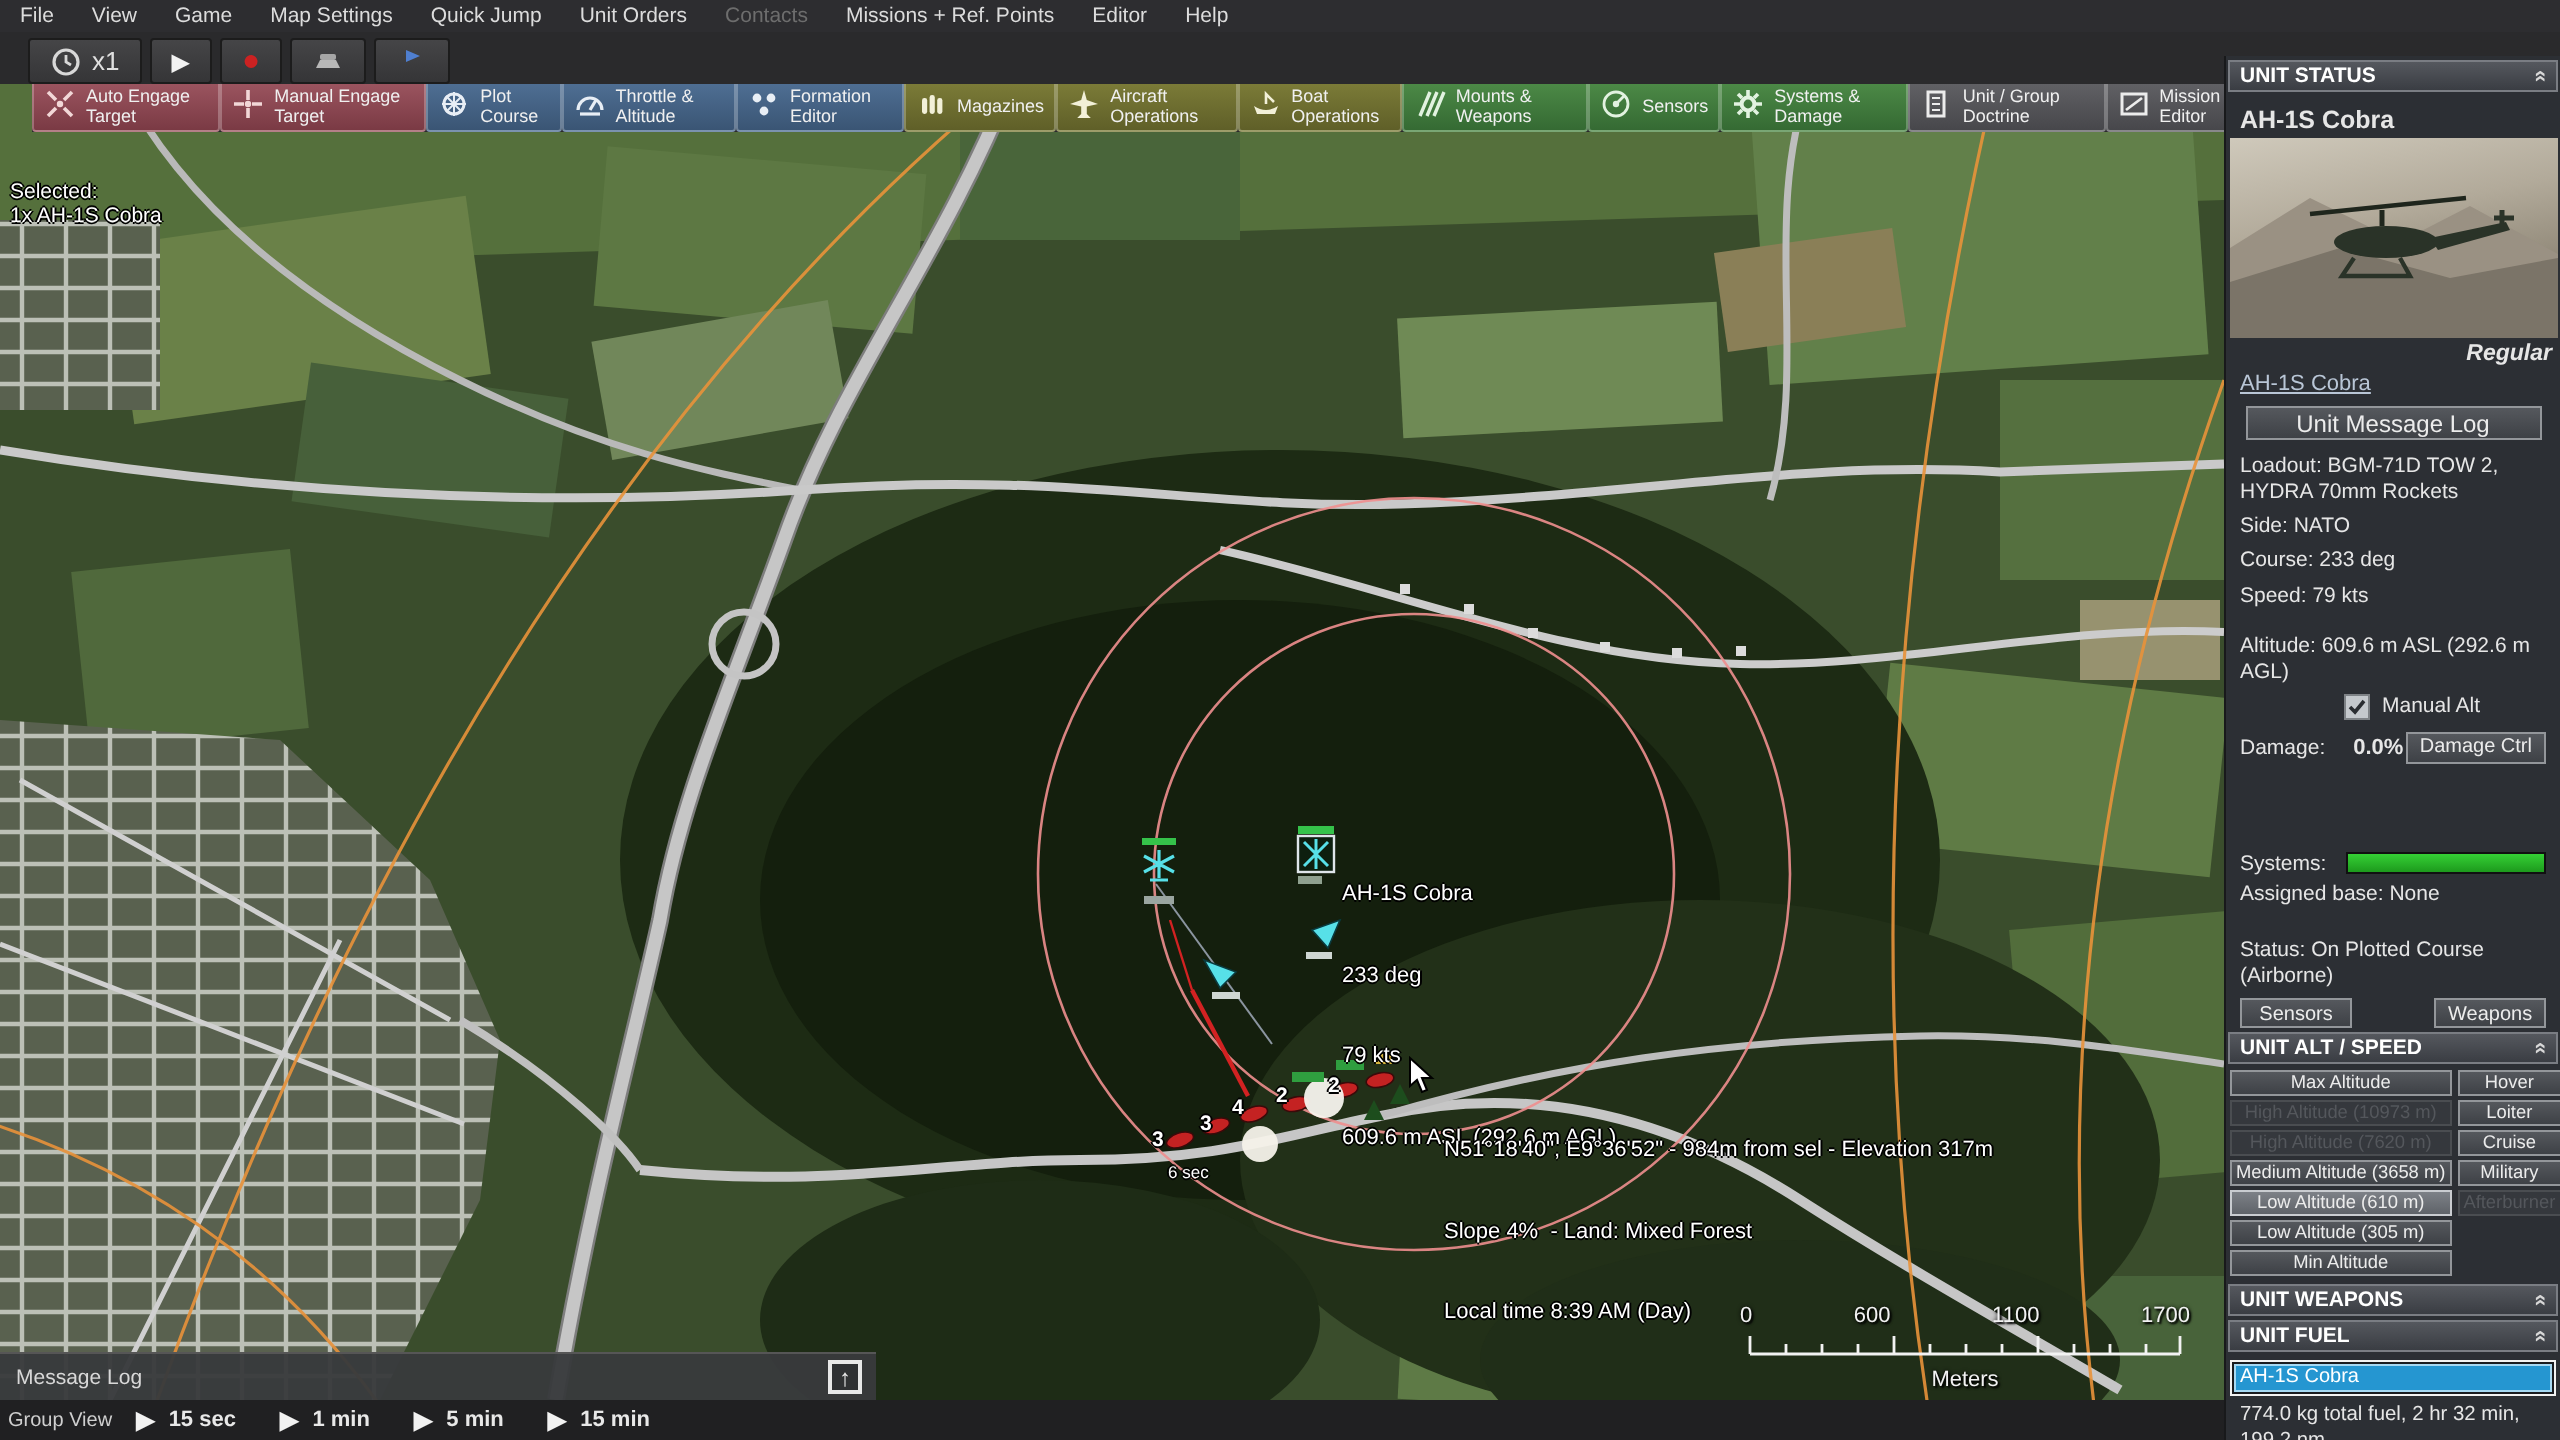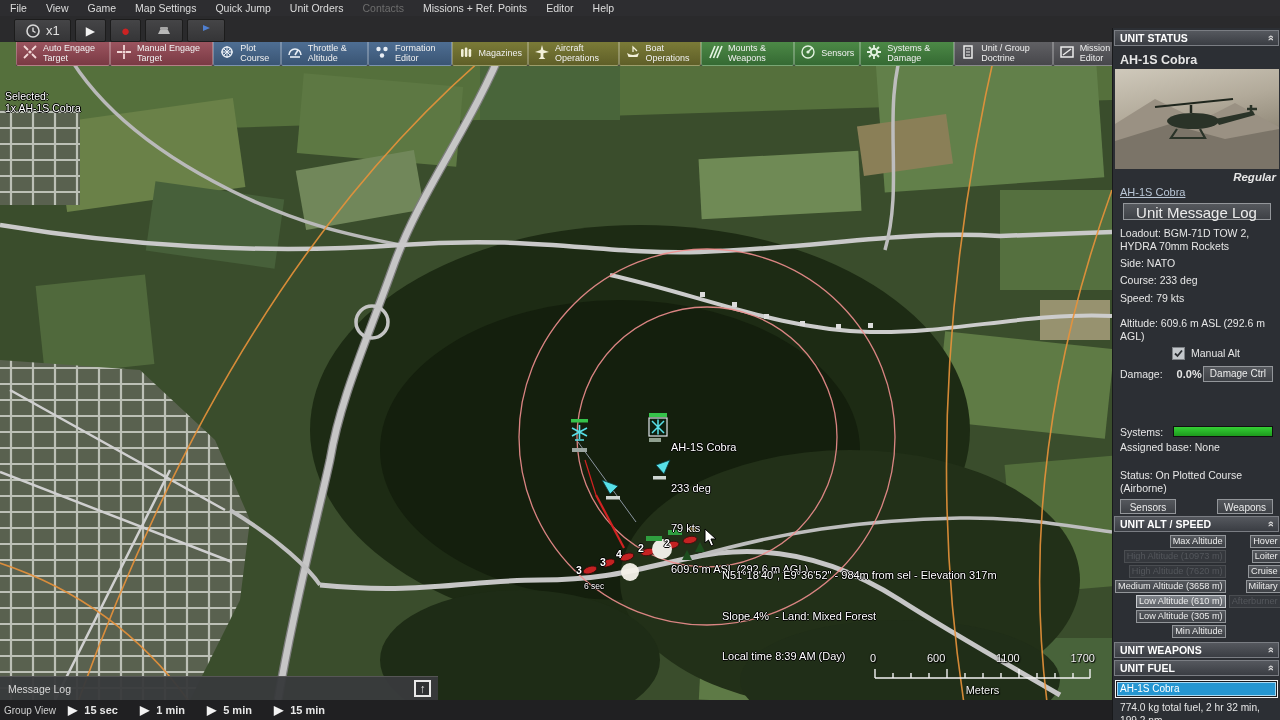--- a/index.html
+++ b/index.html
@@ -68,37 +68,37 @@
     font-size:10.5px;font-weight:bold;color:#fff;margin:2px 1px 0 1px;}
   .chev{display:inline-block;transform:rotate(-90deg);font-weight:bold;color:#d8d8d8;font-size:11px;}
   .pad{padding:3px 7px 0 7px;}
   .sb-title{font-weight:bold;font-size:12.5px;margin:4px 0 2px 0;}
   .photo{width:164px;height:100px;margin:0 auto;position:relative;
     background:linear-gradient(168deg,#cfc9bb 0%,#b2aa9a 40%,#948c7c 68%,#6e675b 100%);}
   .photo svg{position:absolute;left:0;top:0;}
   .regular{font-weight:bold;font-size:11.5px;text-align:right;padding:2px 4px 0 0;font-style:italic;}
   .unitlink{color:#b9c6d6;text-decoration:underline;font-size:11px;padding:3px 0 2px 0;}
   .btn{background:linear-gradient(#55585d,#3e4146);border:1px solid #93969a;color:#ececec;
-    text-align:center;font-size:15px;box-sizing:border-box;}
+    text-align:center;font-size:12px;box-sizing:border-box;}
   .umlbtn{display:block;width:148px;height:17px;line-height:15px;margin:3px auto 4px auto;}
   .infoline{margin:0 0 4px 0;line-height:1.25;}
   .manualalt{display:flex;align-items:center;gap:6px;margin:2px 0 6px 52px;}
   .cbx{width:11px;height:11px;background:#c4c8cc;border:1px solid #7e8286;display:flex;
     align-items:center;justify-content:center;}
   .dmgrow{display:flex;align-items:center;margin-bottom:5px;}
   .dmgrow .v{font-weight:bold;margin-left:14px;font-size:11px;}
   .dmgctl{margin-left:auto;height:16px;line-height:14px;padding:0 6px;font-size:10px;}
   .sysrow{display:flex;align-items:center;margin-bottom:3px;margin-top:44px;}
   .sysbar{margin-left:10px;width:106px;height:9px;border:1px solid #101010;
     background:linear-gradient(#35d035,#1d9a1d);}
   .swrow{display:flex;justify-content:space-between;margin:4px 0 2px 0;}
   .swrow .btn{width:56px;height:15px;line-height:13px;font-size:10px;}
   
   .asgrid{display:flex;gap:3px;padding:3px 2px 2px 2px;}
-  .ascol{display:flex;flex-direction:column;gap:2px;flex:1;align-items:flex-end;}
+  .ascol{display:flex;flex-direction:column;gap:2px;flex:1;}
   .asb{height:13px;line-height:11px;font-size:9.2px;white-space:nowrap;overflow:hidden;padding:0 2px;}
   .asb.active{background:linear-gradient(#7d8187,#5f6369);border-color:#c9ccd0;}
   .asb.disabled{background:#35383d;border-color:#4a4d51;color:#54575c;}
   .wlink{display:block;color:#8fb3d9;text-decoration:underline;font-size:10.5px;margin:2px 0 3px 0;}
   .fuelbox{border:1px solid #f2f2f2;background:#191b1f;margin:4px 2px 4px 2px;padding:1px;}
   .fuelsel{background:#2596d1;border:1px solid #a6d8f2;color:#fff;font-size:10px;padding:0 2px;height:12px;line-height:12px;}
   .fuelline{line-height:1.22;font-size:10.2px;}
   .icon16{width:16px;height:16px;}
 </style>
 </head>

